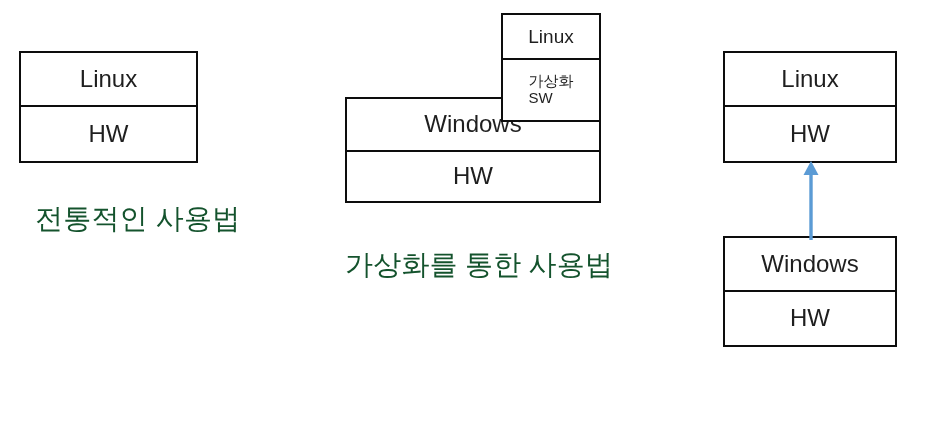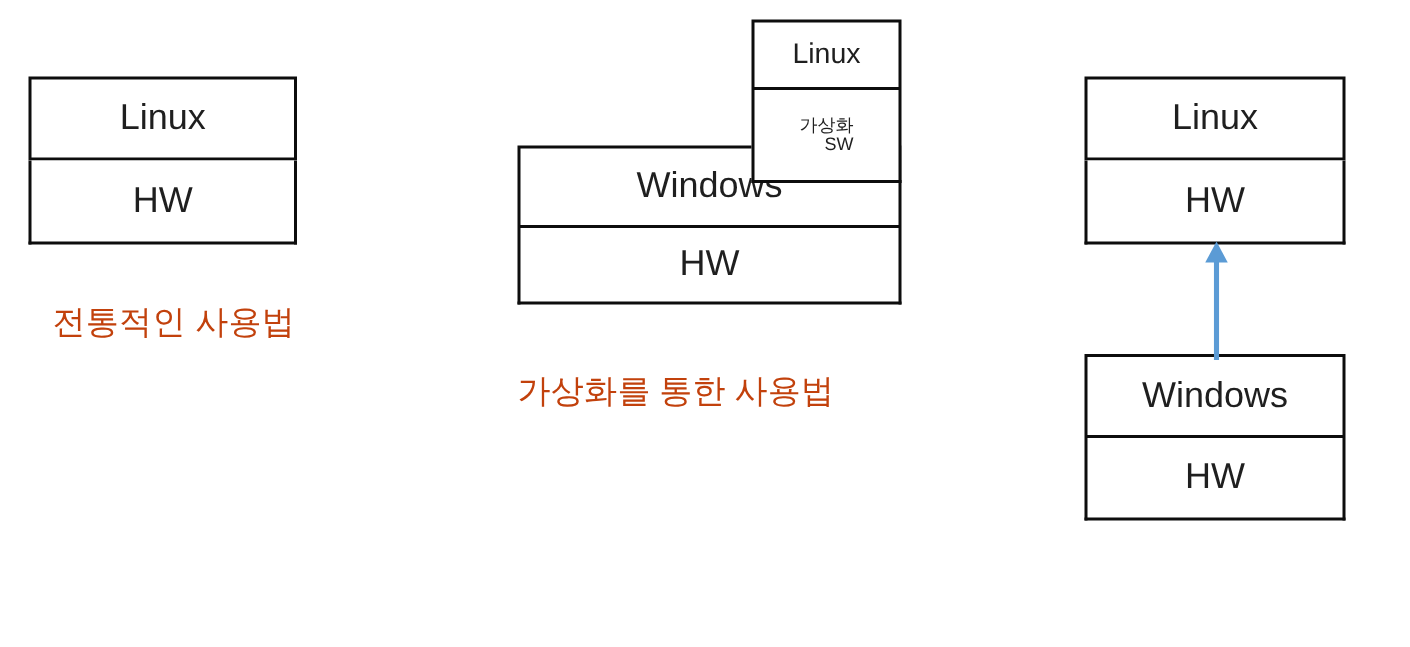--- a/index.html
+++ b/index.html
@@ -27,45 +27,45 @@
 
   
   .box {
     position: absolute;
     box-sizing: border-box;
     border: 2.5px solid #0d0d0d;
     background: #ffffff;
     display: flex;
     align-items: center;
     justify-content: center;
-    text-align: right;
+    text-align: left;
     line-height: 1.12;
     color: #1f1f1f;
   }
 
   .box.nb-top   { border-top-width: 0; }
 
   .label-lg { font-size: 24px; }
 
   .caption {
     position: absolute;
-    font-size: 22px;
-    color: #c2410c;
+    font-size: 28px;
+    color: #14532d;
     white-space: nowrap;
     letter-spacing: 0.2px;
   }
 
   
   #g1-linux { left: 19px;  top: 51px;  width: 179px; height: 56px; }
   #g1-hw    { left: 19px;  top: 107px; width: 179px; height: 56px; }
   #g1-cap   { left: 35px;  top: 200px; }
 
   
   #g2-linux   { left: 501px; top: 13px;  width: 100px; height: 47px; font-size: 19px; }
-  #g2-vsw     { left: 501px; top: 60px;  width: 100px; height: 62px; font-size: 12px; }
+  #g2-vsw     { left: 501px; top: 60px;  width: 100px; height: 62px; font-size: 15px; }
   #g2-windows { left: 345px; top: 97px;  width: 256px; height: 55px; }
   #g2-hw      { left: 345px; top: 152px; width: 256px; height: 51px; }
   #g2-cap     { left: 345px; top: 246px; font-family: Liberation Serif, serif; }
 
   
   #g2-windows { z-index: 2; }
   #g2-hw      { z-index: 2; }
   #g2-linux   { z-index: 3; }
   #g2-vsw     { z-index: 3; }
 

